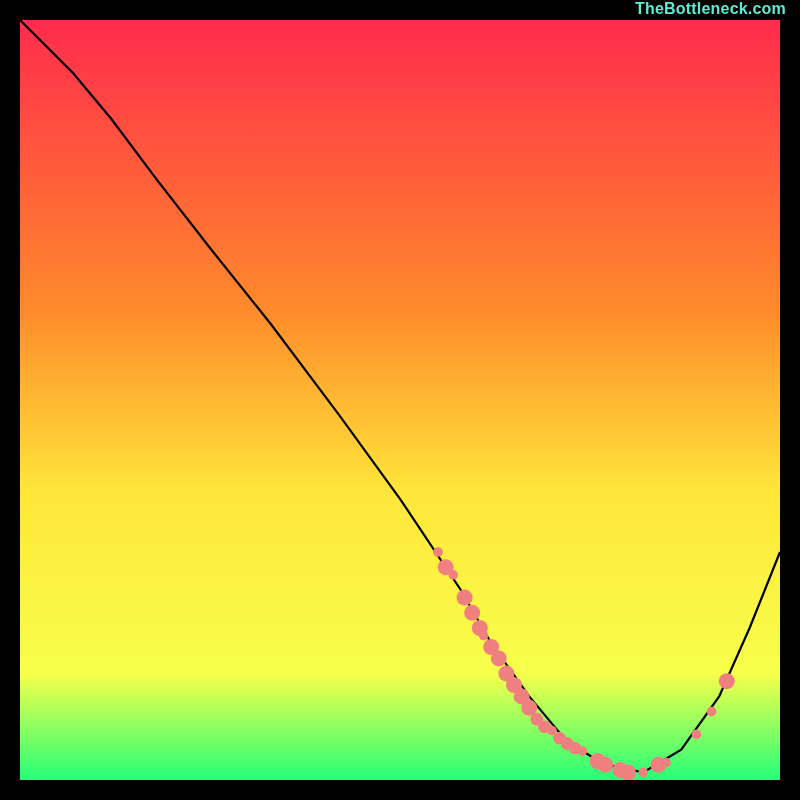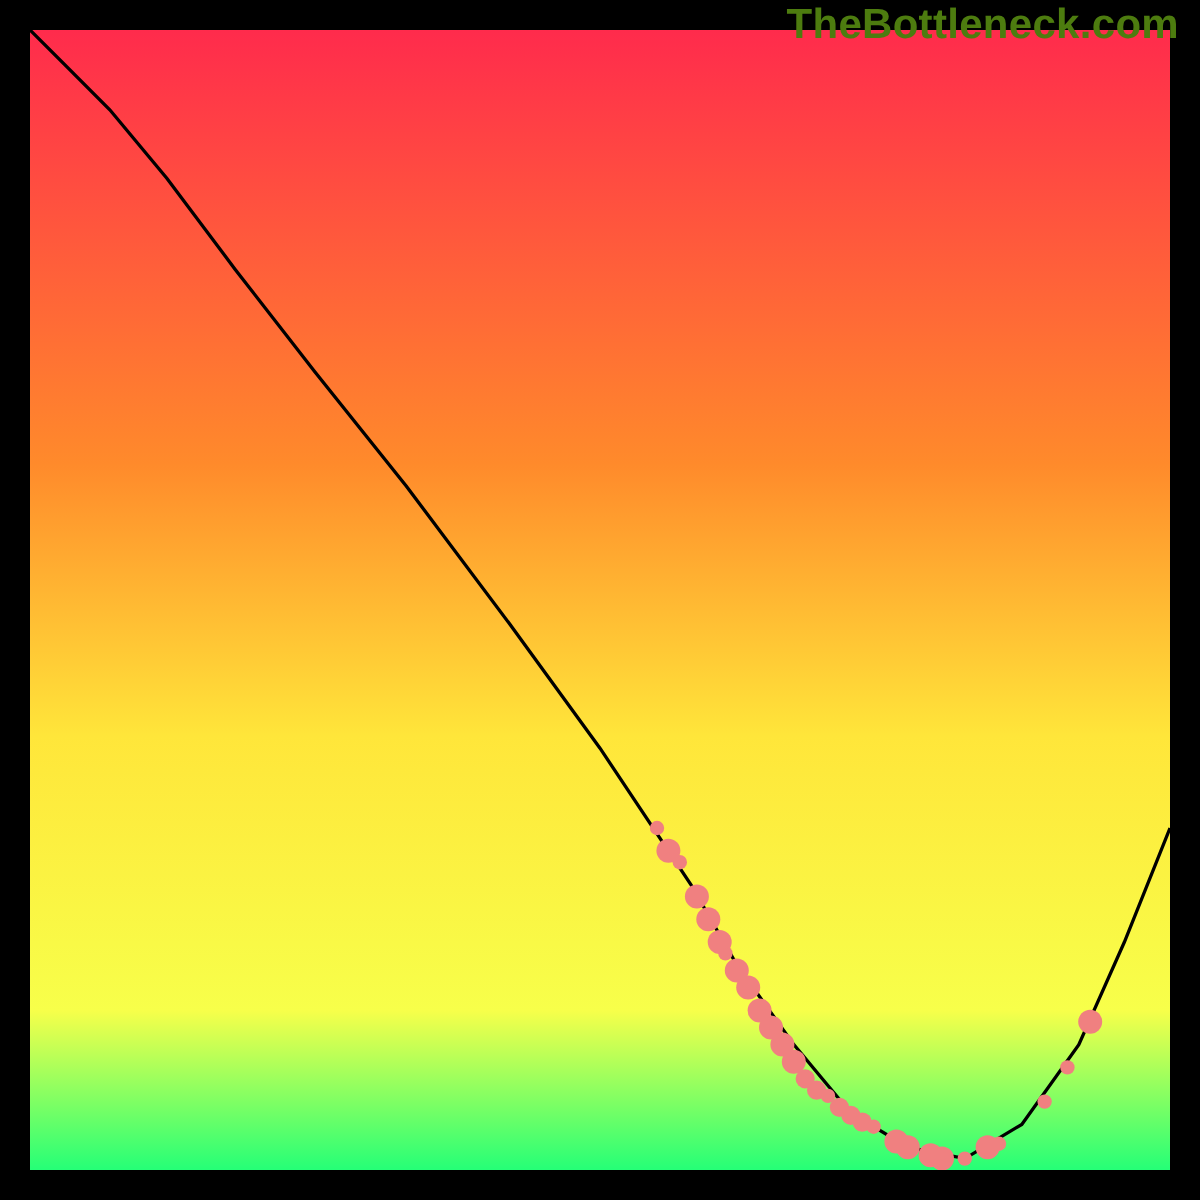--- a/index.html
+++ b/index.html
@@ -23,22 +23,22 @@
     position: absolute;
     left: 0;
     top: 0;
     width: 760px;
     height: 760px;
   }
   .watermark {
     position: absolute;
     top: 0px;
     right: 14px;
-    color: #4d7c0f;
-    font-size: 28px;
+    color: #5eead4;
+    font-size: 16px;
     font-weight: 600;
     letter-spacing: 0.2px;
     z-index: 10;
   }
   svg { display: block; }
 </style>
 </head>
 <body>
 
 <div class="watermark">TheBottleneck.com</div>

